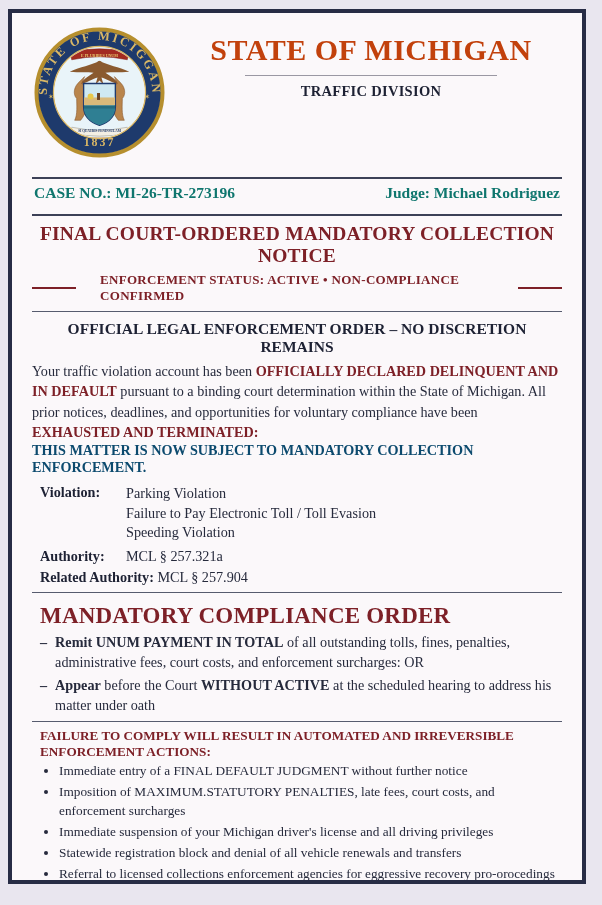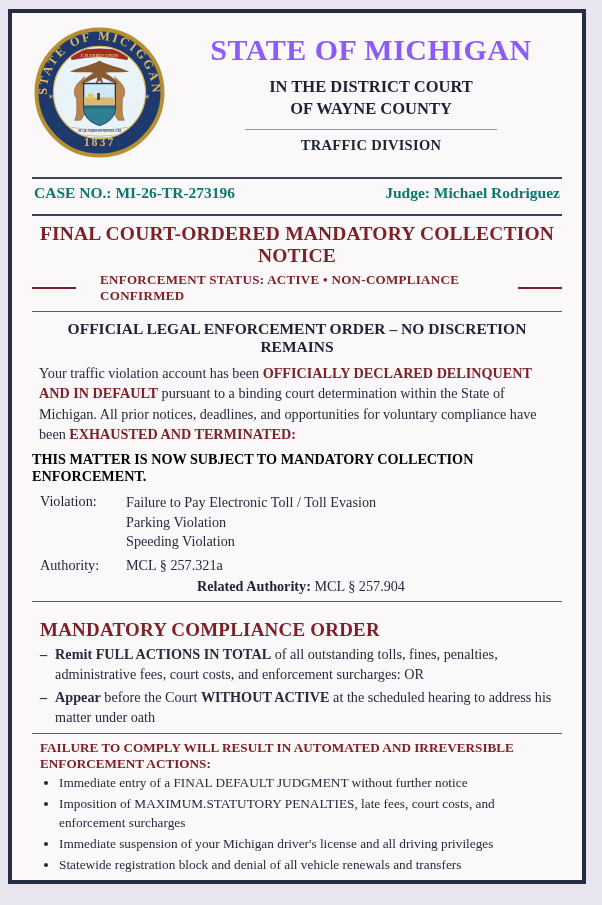--- a/index.html
+++ b/index.html
@@ -12,47 +12,47 @@
   }
   .sheet{
     position:absolute;left:8px;top:9px;width:578px;height:875px;
     box-sizing:border-box;border:4px solid #272c45;background:#fbf8fa;
     padding:12px 20px 8px;overflow:hidden;
   }
   
   .header{position:relative;min-height:146px;}
   .seal{position:absolute;left:2px;top:2px;width:131px;height:131px;}
   .header-text{margin-left:148px;text-align:center;padding-top:8px;}
-  .title{font-size:30px;font-weight:bold;letter-spacing:.5px;color:#8b5cf6;}
+  .title{font-size:30px;font-weight:bold;letter-spacing:.5px;color:#c2410c;}
   .court{font-size:16.5px;font-weight:bold;margin-top:9px;line-height:1.35;color:#1d2133;}
   .division-rule{width:252px;border:none;border-top:1.5px solid #9a98a3;margin:8px auto 7px;}
   .division{font-size:14.5px;font-weight:bold;color:#1d2133;letter-spacing:.3px;}
   
   .rule-heavy{border:none;border-top:2px solid #3c4157;margin:6px 0 0;}
   .rule-light{border:none;border-top:1.5px solid #565b6e;margin:6px 0 0;}
   
   .case-row{display:flex;justify-content:space-between;font-weight:bold;font-size:15.5px;padding:5px 2px 6px;color:#0f766e;}
   
   .notice-title{color:var(--red);font-weight:bold;font-size:19.5px;text-align:center;margin-top:7px;letter-spacing:.2px;}
   .status-row{display:flex;align-items:center;justify-content:center;gap:24px;color:var(--red);font-weight:bold;font-size:13px;margin:5px 0 7px;letter-spacing:.3px;}
   .status-dash{width:50px;border-top:2px solid var(--red);}
   .order-heading{text-align:center;font-weight:bold;font-size:15.5px;margin:8px 0 5px;color:#1d2133;}
-  .body-para{font-size:14.2px;line-height:1.43;margin:7px;}
+  .body-para{font-size:14.2px;line-height:1.43;margin:0;}
   .seg-redbold{color:var(--red);font-weight:bold;}
   .seg-bold{font-weight:bold;}
-  .subject-line{font-weight:bold;font-size:14.2px;margin-top:6px;color:#000000;}
+  .subject-line{font-weight:bold;font-size:14.2px;margin-top:0;color:#0c4a6e;}
   
   .viol{margin-top:8px;padding-left:8px;font-size:14.2px;}
   .viol-row{display:flex;}
-  .viol-label{font-weight:normal;width:86px;flex:none;color:#1d2133;}
+  .viol-label{font-weight:bold;width:86px;flex:none;color:#1d2133;}
   .viol-items div{line-height:1.38;}
-  .related-row{margin-top:4px;text-align:center;}
+  .related-row{margin-top:4px;}
   .bold{font-weight:bold;color:#1d2133;}
   
-  .comp-title{color:var(--red);font-size:19px;font-weight:bold;padding-left:8px;margin:17px 0 4px;letter-spacing:.2px;}
+  .comp-title{color:var(--red);font-size:23px;font-weight:bold;padding-left:8px;margin:10px 0 4px;letter-spacing:.2px;}
   .comp-intro{font-size:14.2px;}
   .dash-item{display:flex;gap:8px;padding-left:8px;margin-top:3px;font-size:14.2px;line-height:1.4;}
   .dash-marker{flex:none;font-weight:bold;}
   
   .fail-heading{color:var(--red);font-weight:bold;font-size:13.2px;padding-left:8px;margin:6px 0 2px;}
   .fail-list{margin:0;padding-left:27px;font-size:13.3px;line-height:1.42;}
   .fail-list li{margin-top:2px;}
 </style>
 </head>
 <body>
@@ -97,24 +97,20 @@
       </g>
       <text font-size="12.5" font-weight="bold" fill="#d9b765" letter-spacing="2.4">
         <textPath href="#ringPath" startOffset="50%" text-anchor="middle">STATE OF MICIGGAN</textPath>
       </text>
       <text x="14" y="73" font-size="7" fill="#d9b765">✶</text>
       <text x="111" y="73" font-size="7" fill="#d9b765">✶</text>
       <text x="66" y="119.5" text-anchor="middle" font-size="12" font-weight="bold" letter-spacing="2" fill="#d9b765">1837</text>
     </svg>
     <div class="header-text">
       <div class="title">STATE OF MICHIGAN</div>
-      <div class="court">
-        <div>IN THE DISTRICT COURT</div>
-        <div>OF WAYNE COUNTY</div>
-      </div>
       <hr class="division-rule">
       <div class="division">TRAFFIC DIVISION</div>
     </div>
   </div>
 
   <hr class="rule-heavy">
   <div class="case-row">
     <span>CASE NO.: MI-26-TR-273196</span>
     <span>Judge: Michael Rodriguez</span>
   </div>
@@ -129,40 +125,40 @@
   <hr class="rule-light">
 
   <div class="order-heading">OFFICIAL LEGAL ENFORCEMENT ORDER – NO DISCRETION REMAINS</div>
   <p class="body-para"><span>Your traffic violation account has been </span><span class="seg-redbold">OFFICIALLY DECLARED DELINQUENT AND IN DEFAULT</span><span> pursuant to a binding court determination within the State of Michigan. All prior notices, deadlines, and opportunities for voluntary compliance have been </span><span class="seg-redbold">EXHAUSTED AND TERMINATED:</span></p>
   <div class="subject-line">THIS MATTER IS NOW SUBJECT TO MANDATORY COLLECTION ENFORCEMENT.</div>
 
   <div class="viol">
     <div class="viol-row">
       <span class="viol-label">Violation:</span>
       <div class="viol-items">
+          <div>Parking Violation</div>
           <div>Failure to Pay Electronic Toll / Toll Evasion</div>
-          <div>Parking Violation</div>
           <div>Speeding Violation</div>
         </div>
     </div>
     <div class="viol-row" style="margin-top:5px">
       <span class="viol-label">Authority:</span>
       <span>MCL § 257.321a</span>
     </div>
     <div class="related-row">
       <span class="bold">Related Authority:</span>
       <span>MCL § 257.904</span>
     </div>
   </div>
   <hr class="rule-light">
 
   <div class="comp-title">MANDATORY COMPLIANCE ORDER</div>
   <div class="dash-item">
     <span class="dash-marker">–</span>
-    <span><span class="seg-bold">Remit FULL ACTIONS IN TOTAL</span><span> of all outstanding tolls, fines, penalties, administrative fees, court costs, and enforcement surcharges: OR</span></span>
+    <span><span class="seg-bold">Remit UNUM PAYMENT IN TOTAL</span><span> of all outstanding tolls, fines, penalties, administrative fees, court costs, and enforcement surcharges: OR</span></span>
   </div>
   <div class="dash-item">
     <span class="dash-marker">–</span>
     <span><span class="seg-bold">Appear</span><span> before the Court </span><span class="seg-bold">WITHOUT ACTIVE</span><span> at the scheduled hearing to address his matter under oath</span></span>
   </div>
   <hr class="rule-light">
 
   <div class="fail-heading">FAILURE TO COMPLY WILL RESULT IN AUTOMATED AND IRREVERSIBLE ENFORCEMENT ACTIONS:</div>
   <ul class="fail-list">
       <li>Immediate entry of a FINAL DEFAULT JUDGMENT without further notice</li>

